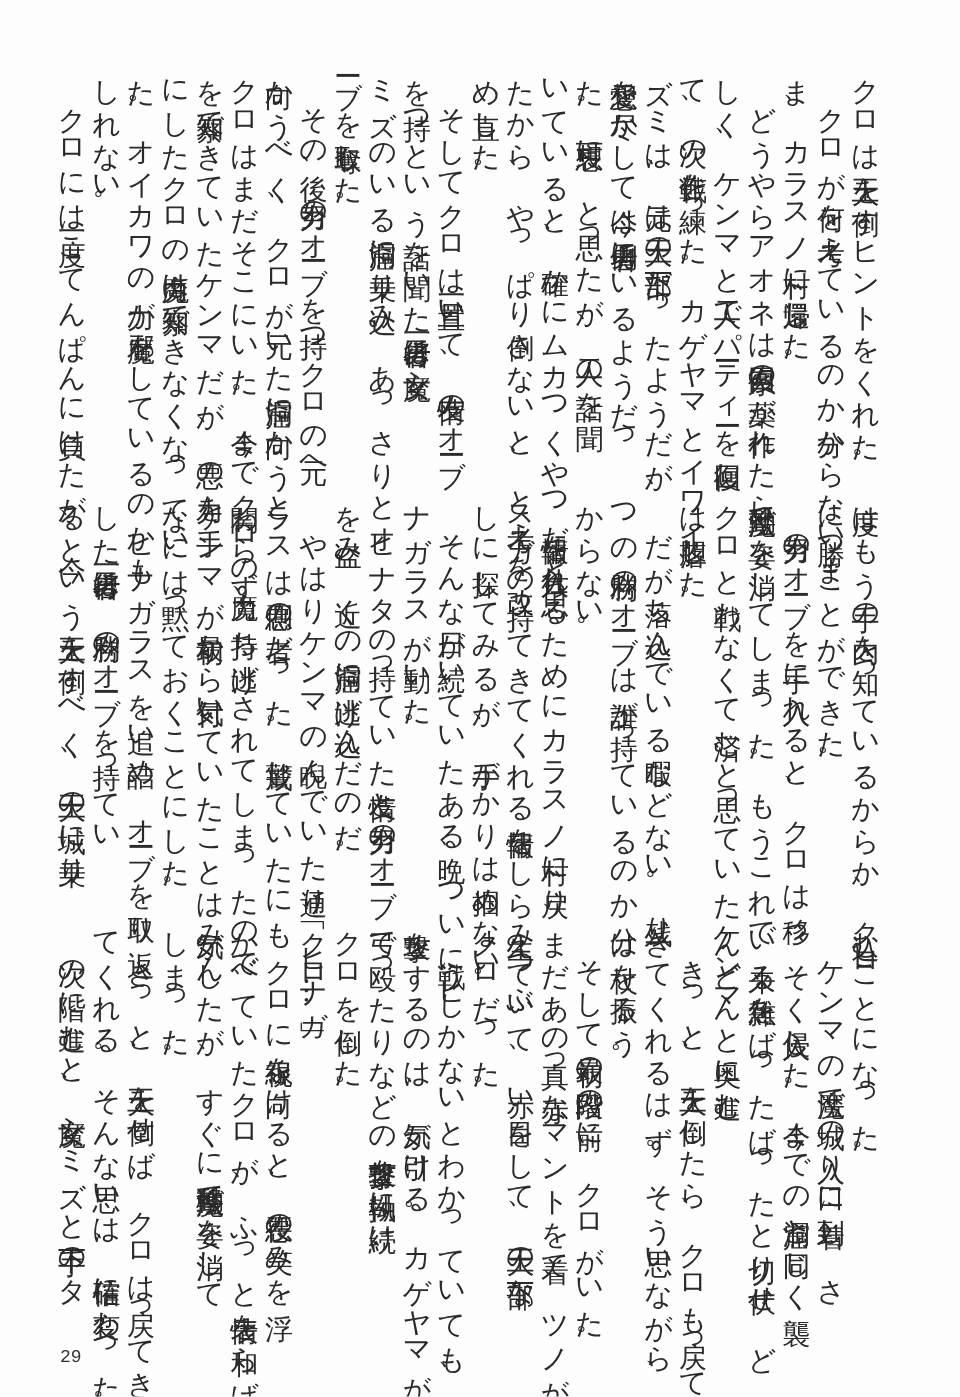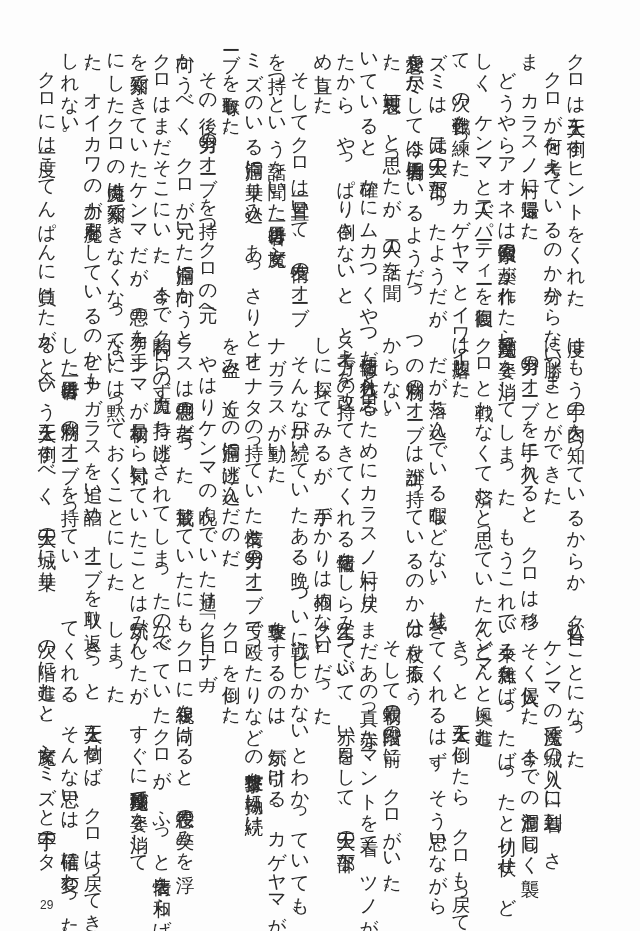--- a/index.html
+++ b/index.html
@@ -12,21 +12,21 @@
     position:absolute; right:52px; width:566px;
     writing-mode: vertical-rl;
     font-size:18.6px; line-height:23px; letter-spacing:0.2px;
   }
   .tier-1 { top:40px; height:262px; }
   .tier-2 { top:324px; height:262px; }
   .tier-3 { top:608px; height:262px; }
   .col { display:block; white-space:nowrap; }
   .page-number {
     position:absolute; left:40px; top:898px;
-    font-family: Liberation Sans, sans-serif; font-size:12px; color:#333;
+    font-family: Liberation Mono, monospace; font-size:12px; color:#333;
   }
 </style>
 </head>
 <body>
 
 <div class="page">
 
   <div class="tier tier-1">
     <span class="col">クロは大王を倒すヒントをくれた。</span>
     <span class="col">　クロが何を考えているのか分からないま</span>

